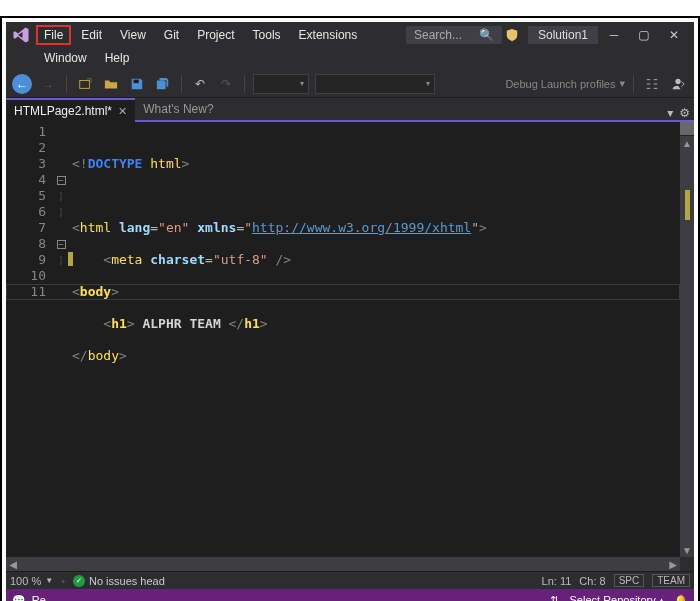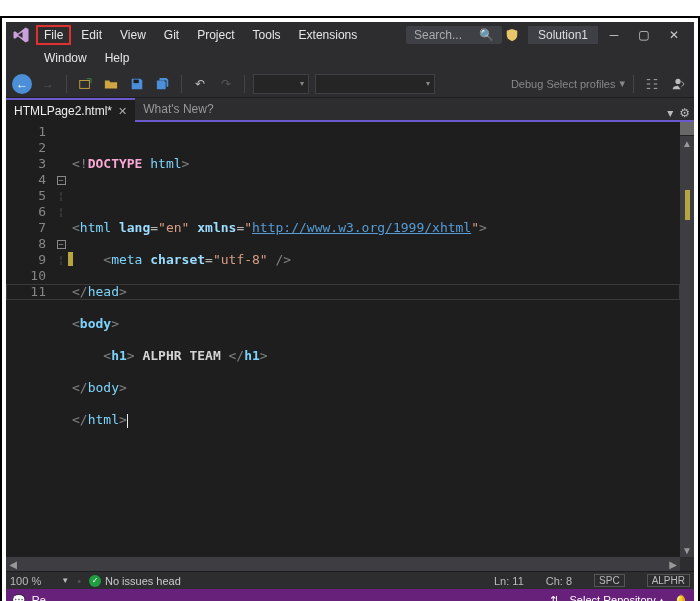--- a/index.html
+++ b/index.html
@@ -43,40 +43,40 @@
   .code { flex:1; font-family:Consolas,monospace; font-size:13px; line-height:16px; padding:2px 4px 0 4px; white-space:pre; color:#ccc; position:relative;}
   .bracket-marker{ position:absolute; left:0; top:130px; width:5px; height:14px; background:#b5a642; }
   .change-marker{ position:absolute; right:0; top:130px; width:5px; height:14px; background:#b5a642; }
   .scroll-track{ width:14px; background:#3e3e42; display:flex; flex-direction:column; align-items:center;}
   .scroll-arrow{ height:14px; color:#999; font-size:10px; display:flex;align-items:center;justify-content:center;width:100%;}
   .scroll-split{ height:14px; width:100%; background:#686868; border-bottom:1px solid #222;}
   .current-line{ position:absolute; left:0; right:14px; top:160px; height:16px; border:1px solid #3a3a3a; box-sizing:border-box;}
   .cursor{ display:inline-block; width:1px; height:14px; background:#eee; vertical-align:middle;}
 
   
-  .t-comm{ color:#f9a8d4;}
+  .t-comm{ color:#3b82f6;}
   .t-punct{ color:#808080;}
-  .t-tag{ color:#7dd3fc;}
+  .t-tag{ color:#fde047;}
   .t-attr{ color:#9cdcfe;}
   .t-op{ color:#b4b4b4;}
   .t-str{ color:#d69d85;}
   .t-url{ color:#569cd6; text-decoration:underline;}
   .t-txt{ color:#d4d4d4;}
   .t-bold{ font-weight:bold;}
 
   
   .hscroll{ height:14px; background:#3e3e42; display:flex;}
   .hscroll .harrow{ width:14px; color:#999; font-size:10px; display:flex;align-items:center;justify-content:center;}
 
   
   .zoomrow{ height:18px; background:#2d2d30; border-top:1px solid #1c1c1c; display:flex; align-items:center; padding:0 4px; font-size:11px; color:#bbb; gap:8px;}
-  .zoombox{ display:flex; align-items:center; gap:20px;text-align:right;}
+  .zoombox{ display:flex; align-items:center; gap:4px;text-align:right;}
   .issue-ok{ display:flex; align-items:center; gap:4px; color:#ccc;}
   .issue-ok .dot{ width:12px;height:12px;border-radius:50%;background:#1e9e3e;display:flex;align-items:center;justify-content:center;font-size:8px;color:#fff;}
-  .zoomrow .rinfo{ margin-left:auto; display:flex; gap:22px; align-items:center;}
+  .zoomrow .rinfo{ margin-left:auto; display:flex; gap:8px; align-items:center;}
   .pill{ border:1px solid #555; padding:0 4px; font-size:10px;}
 
   .statusbar{ height:22px; background:#68217a; color:#fff; display:flex; align-items:center; padding:0 6px; font-size:11px; gap:6px;}
   .statusbar .sright{ margin-left:auto; display:flex; gap:10px; align-items:center;}
 </style>
 </head>
 <body>
 
 <div class="frame">
 <div class="vs">
@@ -146,21 +146,21 @@
     <span class="tbtn">↶</span>
     <span class="tbtn" style="color:#555;">↷</span>
     <span class="tsep"></span>
     <span class="combo" style="min-width:56px;">
           <span class="arrow">▾</span>
         </span>
     <span class="combo" style="min-width:120px;">
           <span class="arrow">▾</span>
         </span>
     <span class="spacer"></span>
-    <span class="launch"><span>Debug Select profiles</span> ▾</span>
+    <span class="launch"><span>Debug Launch profiles</span> ▾</span>
     <span class="tsep"></span>
     <span class="tbtn">
           <svg width="14" height="14" viewBox="0 0 16 16">
             <path stroke="#bbb" fill="none" d="M2 3h4M2 8h4M2 13h4M10 3h4M10 8h4M10 13h4"></path>
           </svg>
         </span>
     <span class="tbtn">
           <svg width="14" height="14" viewBox="0 0 16 16">
             <path fill="#bbb" d="M8 2a3 3 0 100 6 3 3 0 000-6zM2 14c0-3 3-4 6-4l3 4H2z"></path>
             <path stroke="#bbb" fill="none" d="M12 5l3 3-3 3"></path>
@@ -209,25 +209,23 @@
           <div style="color:#555">¦</div>
           <div>&nbsp;</div>
           <div>&nbsp;</div>
     </div>
     <div class="code">
       <div class="bracket-marker"></div>
 <div><span class="t-punct">&lt;!</span><span class="t-comm t-bold">DOCTYPE</span><span class="t-tag"> html</span><span class="t-punct">&gt;</span></div>
 <div>&nbsp;</div>
 <div><span class="t-punct">&lt;</span><span class="t-tag">html</span><span> </span><span class="t-attr t-bold">lang</span><span class="t-op">=</span><span class="t-str">"en"</span><span> </span><span class="t-attr t-bold">xmlns</span><span class="t-op">=</span><span class="t-str">"</span><span class="t-url">http://www.w3.org/1999/xhtml</span><span class="t-str">"</span><span class="t-punct">&gt;</span></div>
 <div>    <span class="t-punct">&lt;</span><span class="t-tag">meta</span><span> </span><span class="t-attr t-bold">charset</span><span class="t-op">=</span><span class="t-str">"utf-8"</span><span> </span><span class="t-punct">/&gt;</span></div>
-<div><span class="t-punct">&lt;/</span><span class="t-tag">head</span><span class="t-punct">&gt;</span></div>
 <div><span class="t-punct">&lt;</span><span class="t-tag t-bold">body</span><span class="t-punct">&gt;</span></div>
 <div>    <span class="t-punct">&lt;</span><span class="t-tag t-bold">h1</span><span class="t-punct">&gt;</span><span class="t-txt t-bold"> ALPHR TEAM </span><span class="t-punct">&lt;/</span><span class="t-tag t-bold">h1</span><span class="t-punct">&gt;</span></div>
 <div><span class="t-punct">&lt;/</span><span class="t-tag">body</span><span class="t-punct">&gt;</span></div>
-<div><span class="t-punct">&lt;/</span><span class="t-tag">html</span><span class="t-punct">&gt;</span><span class="cursor"></span></div>
     </div>
     <div class="scroll-track">
       <div class="scroll-split"></div>
       <div class="scroll-arrow">▲</div>
       <div class="change-marker" style="position:static;margin-top:40px;height:30px;"></div>
       <div style="flex:1"></div>
       <div class="scroll-arrow">▼</div>
     </div>
   </div>
 
@@ -245,21 +243,21 @@
         </span>
     <span style="color:#555">•</span>
     <span class="issue-ok">
           <span class="dot">✓</span>
           <span>No issues head</span>
         </span>
     <span class="rinfo">
       <span>Ln: 11</span>
       <span>Ch: 8</span>
       <span class="pill">SPC</span>
-      <span class="pill">ALPHR</span>
+      <span class="pill">TEAM</span>
     </span>
   </div>
 
   <div class="statusbar">
     <span>💬</span>
     <span>Re...</span>
     <span class="sright">
       <span>⇅</span>
       <span><span>Select Repository</span> ▴</span>
       <span>🔔</span>

